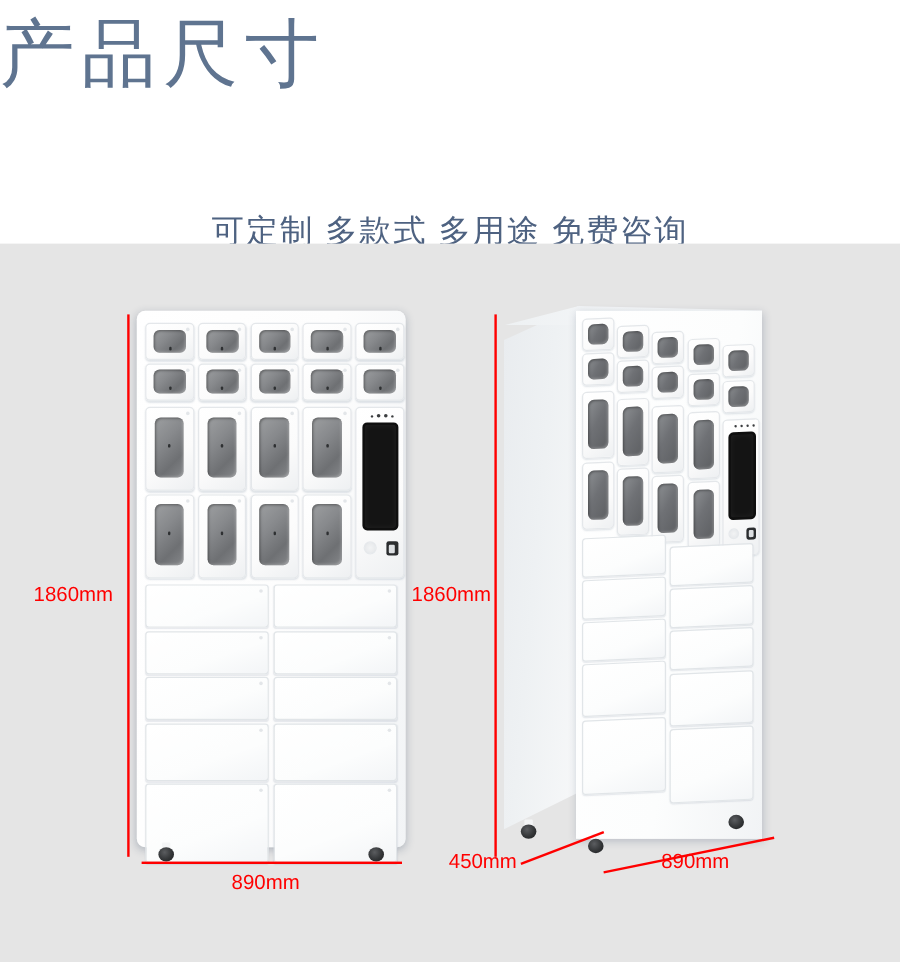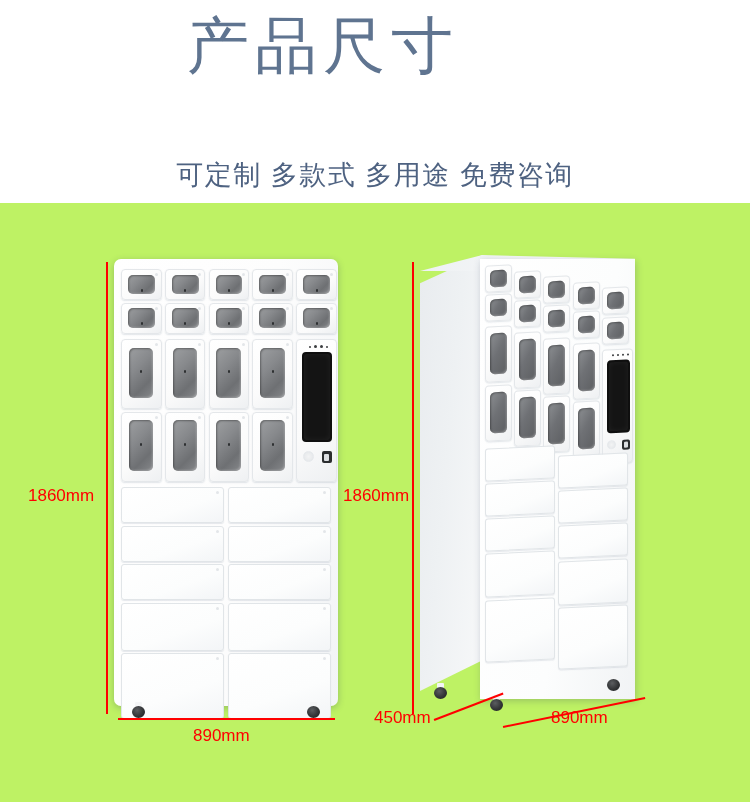--- a/index.html
+++ b/index.html
@@ -8,36 +8,36 @@
     font-family: "Liberation Sans", "DejaVu Sans", sans-serif;
     overflow: hidden;
     background: #ffffff;
   }
   #page { position: relative; width: 750px; height: 802px; background: #fff; }
 
   
   .header { position: absolute; left: 0; top: 0; width: 750px; height: 203px; background: #fff; }
   .title {
     position: absolute; left: 0; top: 10px; width: 646px;
-    text-align: center; font-size: 62px; line-height: 72px;
+    text-align: left; font-size: 62px; line-height: 72px;
     color: #5f7490; letter-spacing: 6px; font-weight: 400;
   }
   .subtitle {
     position: absolute; left: 0; top: 98px; width: 750px;
     text-align: center; font-size: 23px; line-height: 30px;
     color: #5f7490; letter-spacing: 0.5px; font-weight: 400;
   }
   .tagline {
-    position: absolute; left: 0; top: 158px; width: 750px;
+    position: absolute; left: 0; top: 176px; width: 750px;
     text-align: center; font-size: 27px; line-height: 34px;
     color: #4e6casdf; color: #4e6281; letter-spacing: 1.5px; font-weight: 400;
   }
 
   
-  .stage { position: absolute; left: 0; top: 203px; width: 750px; height: 599px; background: #bef264; padding-left: 19px; }
+  .stage { position: absolute; left: 0; top: 203px; width: 750px; height: 599px; background: #e5e5e5; padding-left: 19px; }
 
   .footnote {
     position: absolute; left: 0; bottom: 12px; width: 750px;
     text-align: center; font-size: 14.5px; color: #1b1b1b; letter-spacing: 0.4px;
   }
 
   
   .cab-body {
     position: absolute; background: linear-gradient(100deg,#ffffff 0%,#fdfdfd 55%,#f2f4f6 100%);
     border-radius: 7px;

